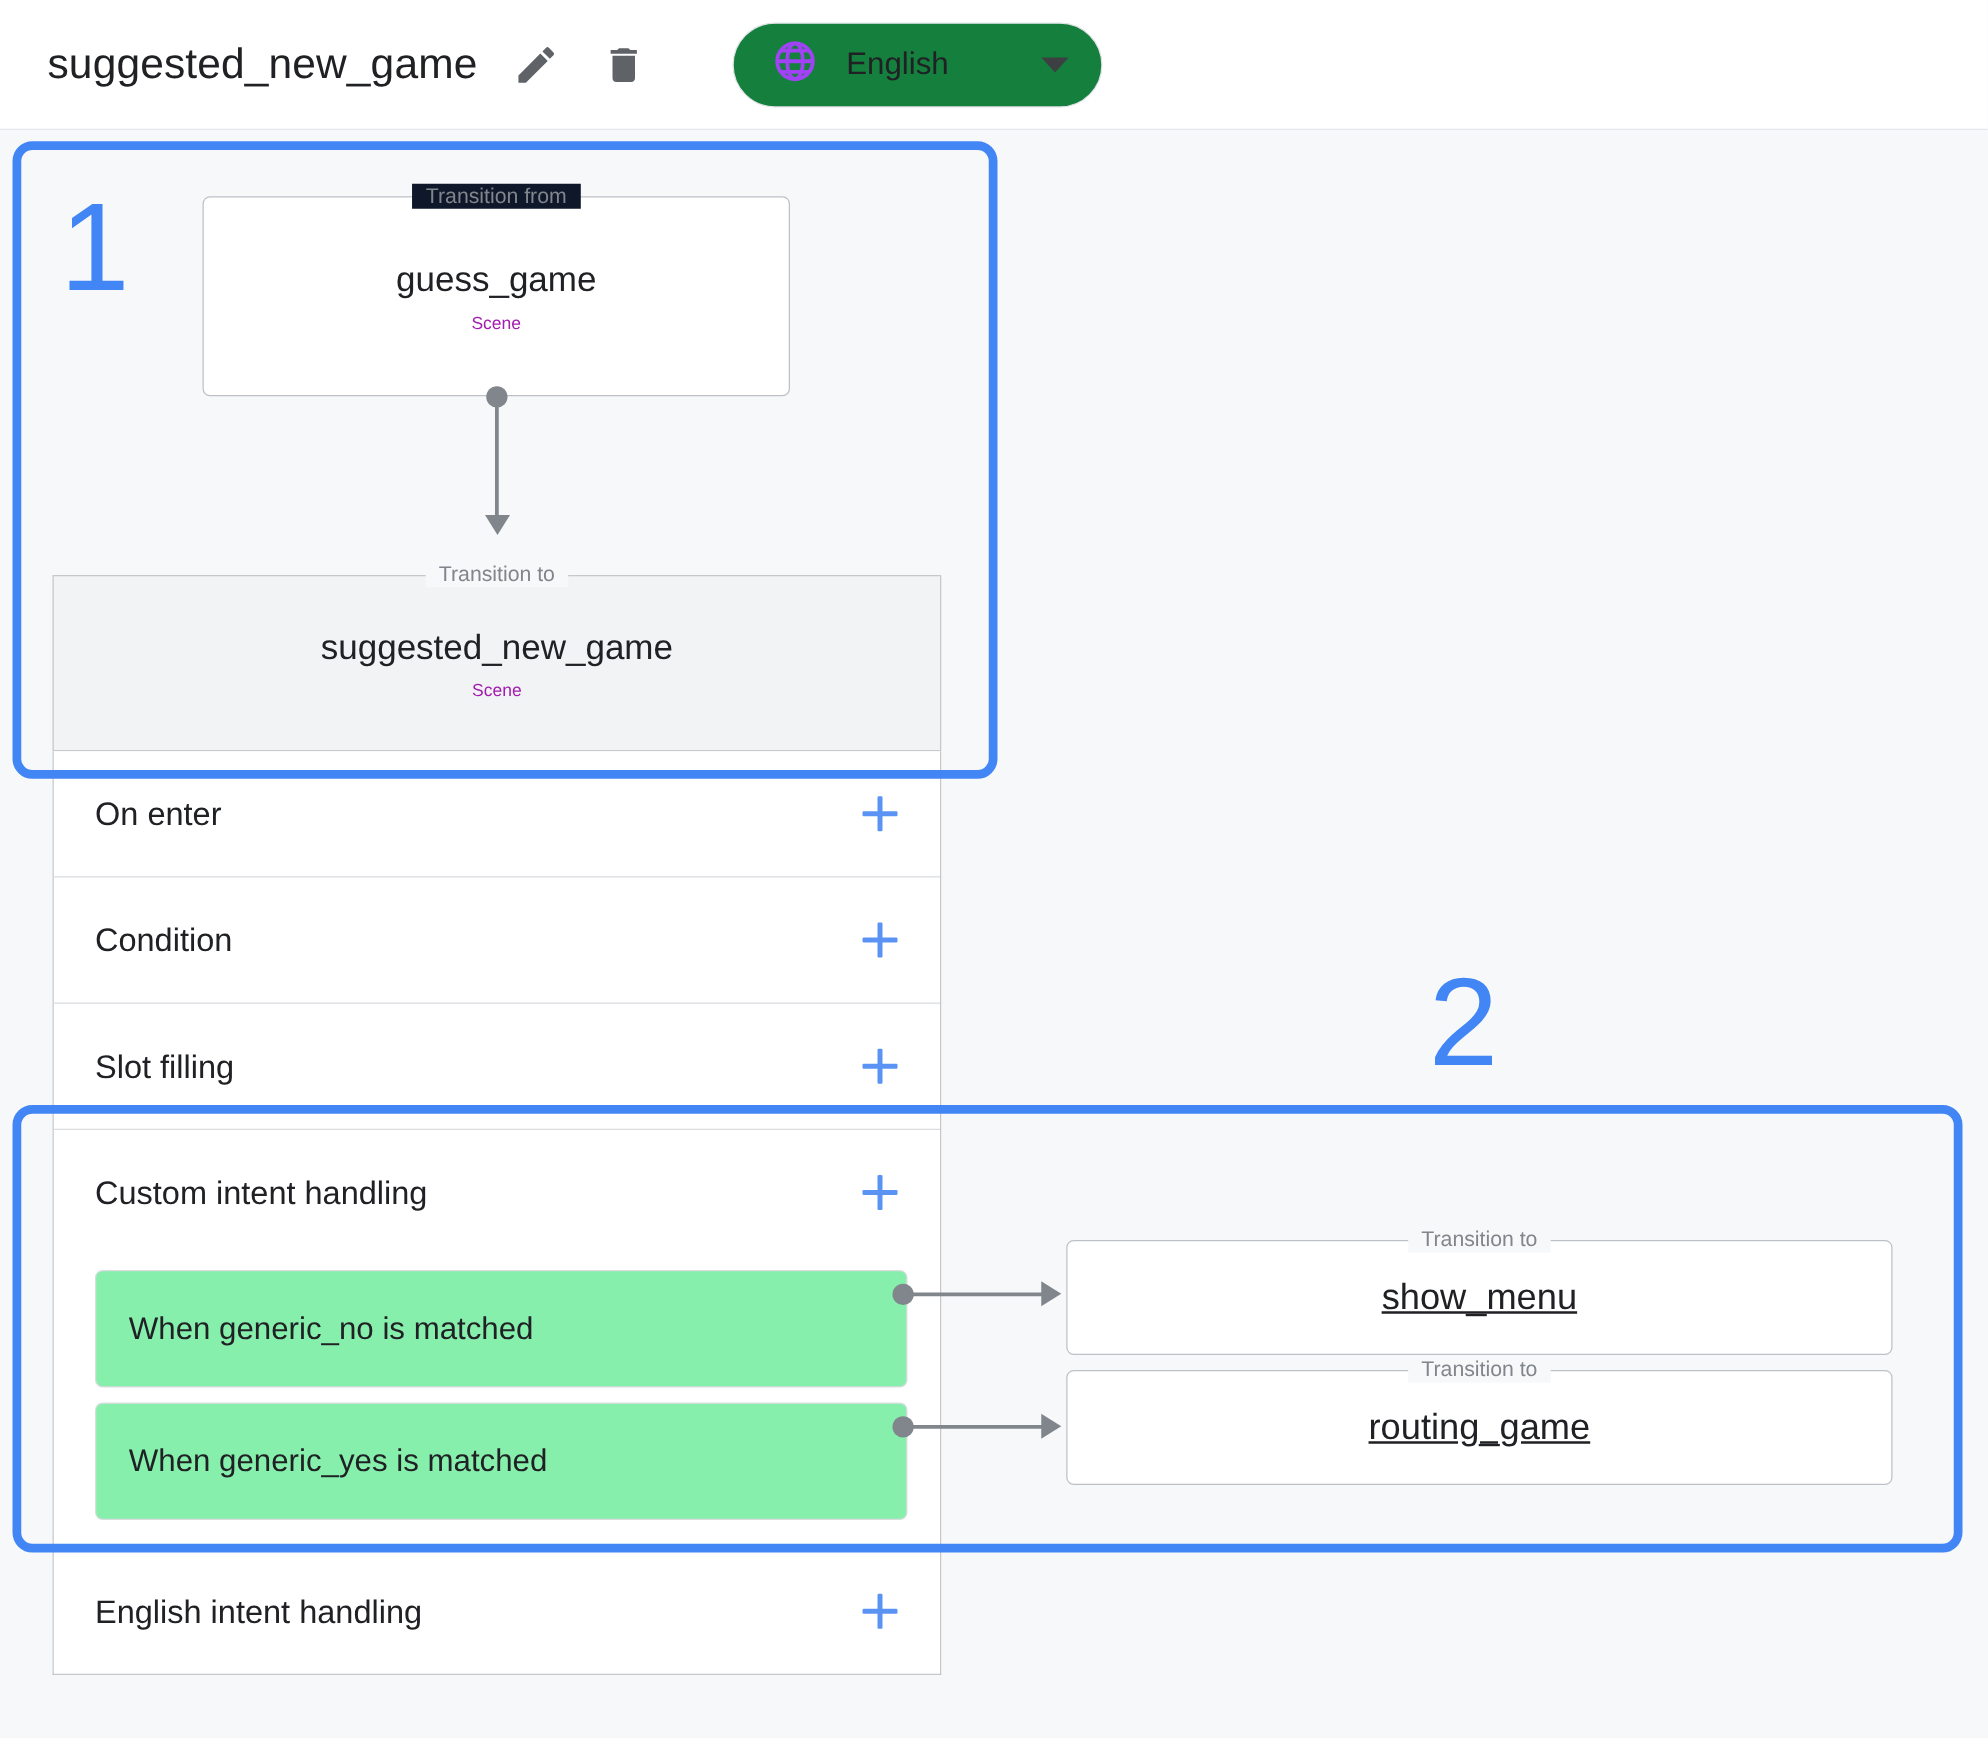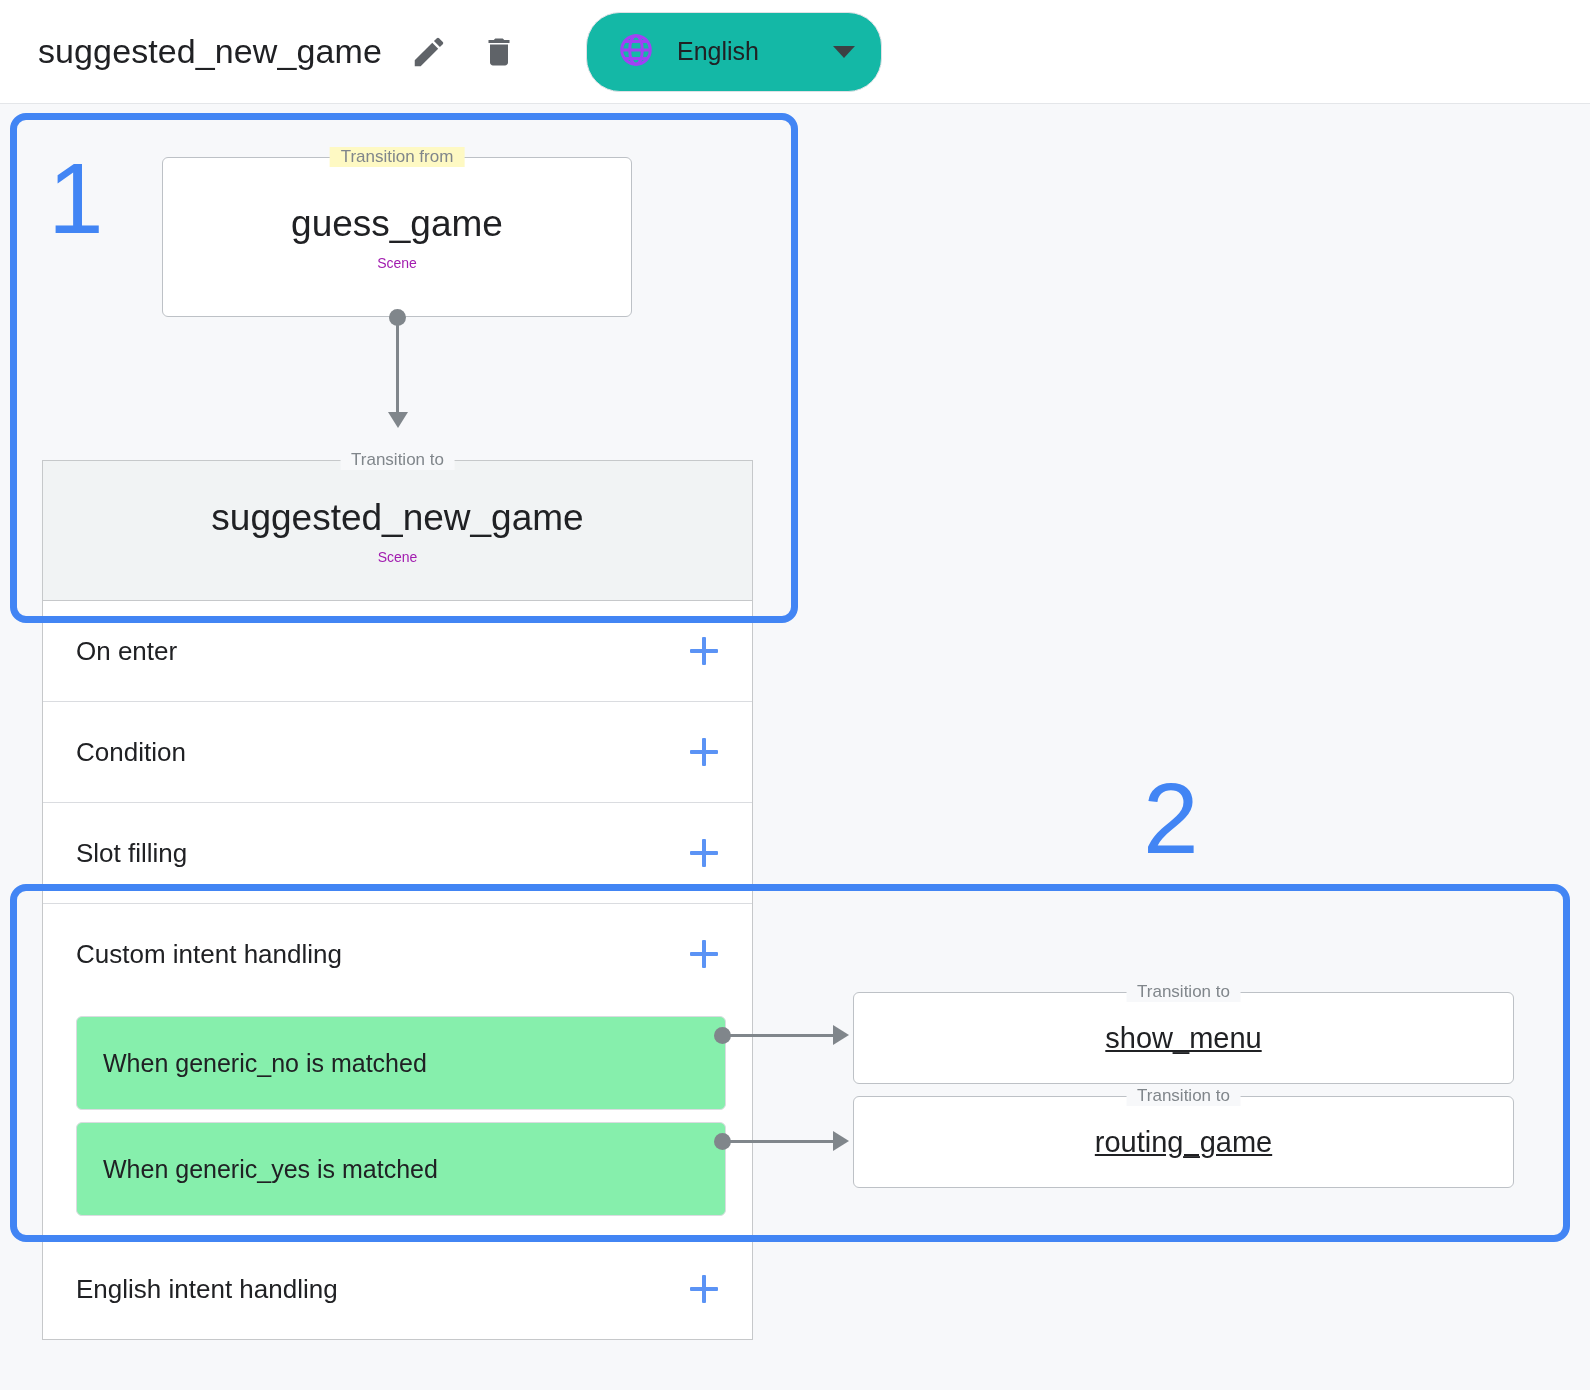--- a/index.html
+++ b/index.html
@@ -31,25 +31,25 @@
   .hdr-icon-btn {
     width: 46px; height: 46px;
     margin-left: 24px;
     display: flex; align-items: center; justify-content: center;
     cursor: pointer;
     flex: 0 0 auto;
   }
   .hdr-icon-btn svg { display: block; }
   .lang-pill {
     margin-left: 64px;
-    height: 80px;
+    height: 68px;
     min-width: 296px;
     border: 1px solid #dfe1e5;
     border-radius: 34px;
-    background: #14b8a6;
+    background: #15803d;
     display: flex;
     align-items: center;
     padding: 0 26px 0 30px;
     cursor: pointer;
   }
   .globe-icon { flex: 0 0 auto; display:block; }
   .lang-label {
     font-size: 25px;
     color: #202124;
     margin-left: 22px;
@@ -85,42 +85,42 @@
     left: 50%;
     transform: translateX(-50%);
     background: inherit;
     padding: 0 11px;
     font-size: 17px;
     color: #80868b;
     white-space: nowrap;
     line-height: 20px;
   }
   .fcard .cname {
-    font-size: 37px;
+    font-size: 28px;
     color: #202124;
     text-align: center;
     white-space: nowrap;
   }
   .fcard .csub {
     font-size: 14px;
     color: #a21caf;
     text-align: left;
     margin-top: 10px;
     white-space: nowrap;
   }
 
   
   #card-from {
     left: 162px; top: 53px;      
     width: 470px; height: 160px;
     display: flex; flex-direction: column;
     align-items: center; justify-content: center;
     background: #ffffff;
   }
-  #card-from .legend { background: #fef9c3; }
+  #card-from .legend { background: #0f172a; }
 
   
   .conn-dot {
     position: absolute;
     width: 17px; height: 17px;
     border-radius: 50%;
     background: #80868b;
   }
   .conn-line {
     position: absolute;

